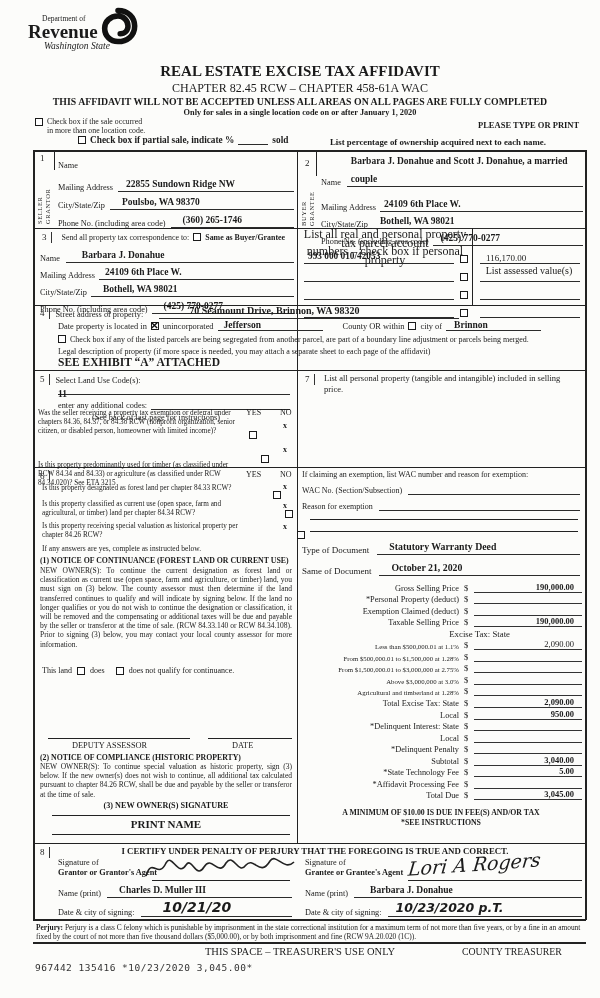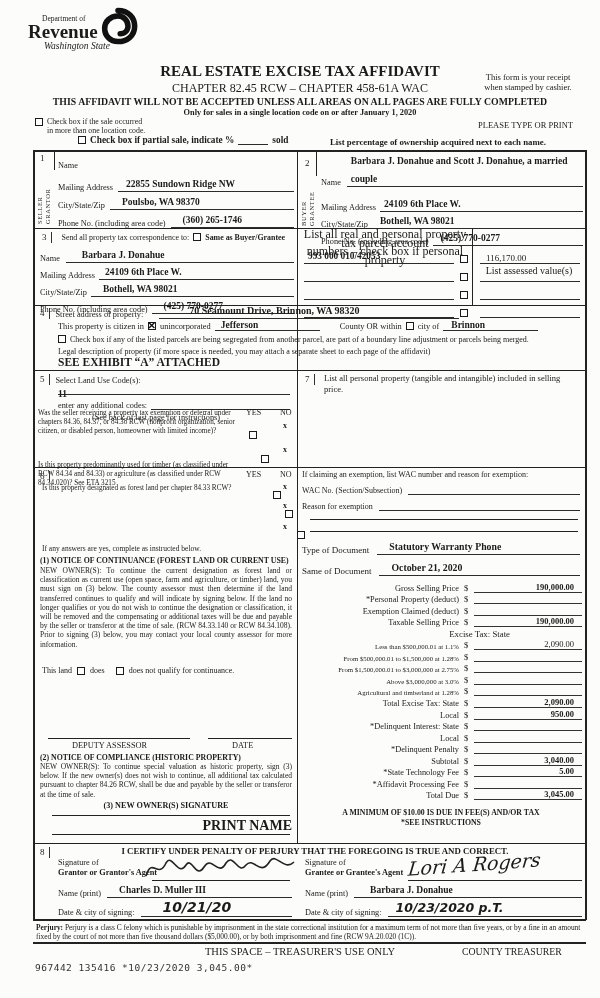--- a/index.html
+++ b/index.html
@@ -50,33 +50,29 @@
   </div>
   <svg class="abs" style="left:98px;top:6px;" width="40" height="40" viewBox="0 0 36 36">
     <path d="M18 4 C27 4 33 10 33 18 C33 27 26 32 18 32 C11 32 6 27 6 20 C6 14 11 9 18 9 C23 9 27 13 27 18 C27 22 24 25 20 25" fill="none" stroke="#111" stroke-width="5" stroke-linecap="round"></path>
   </svg>
 
   <div class="abs b c" style="left:120px;top:63px;width:360px;font-size:15px;">REAL ESTATE EXCISE TAX AFFIDAVIT</div>
   <div class="abs c" style="left:120px;top:81px;width:360px;font-size:12px;">CHAPTER 82.45 RCW – CHAPTER 458-61A WAC</div>
   <div class="abs b c" style="left:0;top:96px;width:600px;font-size:9.8px;">THIS AFFIDAVIT WILL NOT BE ACCEPTED UNLESS ALL AREAS ON ALL PAGES ARE FULLY COMPLETED</div>
   <div class="abs b c" style="left:0;top:108px;width:600px;font-size:8.3px;">Only for sales in a single location code on or after January 1, 2020</div>
 
-  <div class="abs c" style="left:468px;top:72px;width:120px;font-size:8.5px;line-height:10px;">
-    <div>This form is your receipt</div>
-    <div>when stamped by cashier.</div>
-  </div>
 
   <div class="abs" style="left:35px;top:117px;display:flex;gap:4px;">
     <span class="cb" style="margin-top:1px;"></span>
     <span style="font-size:7.8px;line-height:9px;">
       <span>Check box if the sale occurred</span><br>
       <span>in more than one location code.</span>
     </span>
   </div>
-  <div class="abs" style="left:478px;top:120px;font-size:8.5px;">PLEASE TYPE OR PRINT</div>
+  <div class="abs" style="left:478px;top:120px;font-size:8.5px;font-weight:bold;">PLEASE TYPE OR PRINT</div>
 
   <div class="abs" style="left:78px;top:135px;display:flex;align-items:flex-end;gap:4px;">
     <span class="cb" style="margin-bottom:1px;"></span>
     <span class="b" style="font-size:9.3px;">Check box if partial sale, indicate %</span>
     <span class="fill" style="width:30px;height:10px;"></span>
     <span class="b" style="font-size:9.3px;text-align:center;">sold</span>
   </div>
   <div class="abs b" style="left:330px;top:137px;font-size:8.8px;">List percentage of ownership acquired next to each name.</div>
 
   
@@ -208,21 +204,21 @@
       </div>
     </div>
 
   
   <div class="abs frow" style="left:38px;top:306px;width:505px;height:13px;">
     <span class="num">4</span>
     <span class="flabel">Street address of property:</span>
     <span class="fill" style="width:300px;margin-left:16px;padding-left:30px;"><b style="font-size:10px;">70 Seamount Drive, Brinnon, WA  98320</b></span>
   </div>
   <div class="abs" style="left:58px;top:320px;display:flex;align-items:flex-end;gap:4px;font-size:8.4px;">
-    <span>This property is citizen in</span>
+    <span>Date property is located in</span>
     <span class="cb checked" style="margin-bottom:1px;"></span>
     <span>unincorporated</span>
     <span class="fill" style="width:105px;padding-left:6px;"><b style="font-size:9.5px;">Jefferson</b></span>
     <span style="margin-left:16px;">County OR  within</span>
     <span class="cb" style="margin-bottom:1px;"></span>
     <span>city of</span>
     <span class="fill" style="width:95px;padding-left:8px;"><b style="font-size:9.5px;">Brinnon</b></span>
   </div>
   <div class="abs" style="left:58px;top:335px;display:flex;gap:4px;">
     <span class="cb"></span>
@@ -256,23 +252,25 @@
   <div class="abs frow" style="left:38px;top:469px;height:13px;">
     <span class="num">6</span>
   </div>
   <div class="abs" style="left:246px;top:470px;font-size:8px;">YES</div>
   <div class="abs" style="left:280px;top:470px;font-size:8px;">NO</div>
 
   <div class="abs q" style="left:42px;top:484px;width:206px;">Is this property designated as forest land per chapter 84.33 RCW?</div>
   <span class="abs cb" style="left:249px;top:484px;"></span>
   <span class="abs xmark" style="left:283px;top:482px;">x</span>
 
+  <div class="abs q" style="left:42px;top:500px;width:206px;">Is this property classified as current use (open space, farm and agricultural, or timber) land per chapter 84.34 RCW?</div>
   <span class="abs cb" style="left:249px;top:503px;"></span>
   <span class="abs xmark" style="left:283px;top:501px;">x</span>
 
+  <div class="abs q" style="left:42px;top:522px;width:206px;">Is this property receiving special valuation as historical property per chapter 84.26 RCW?</div>
   <span class="abs cb" style="left:249px;top:524px;"></span>
   <span class="abs xmark" style="left:283px;top:522px;">x</span>
 
   <div class="abs smalltxt" style="left:42px;top:544px;">If any answers are yes, complete as instructed below.</div>
   <div class="abs b" style="left:40px;top:556px;font-size:7.8px;">(1) NOTICE OF CONTINUANCE (FOREST LAND OR CURRENT USE)</div>
   <div class="abs smalltxt" style="left:40px;top:566px;width:252px;text-align:justify;">NEW OWNER(S): To continue the current designation as forest land or classification as current use (open space, farm and agriculture, or timber) land, you must sign on (3) below.  The county assessor must then determine if the land transferred continues to qualify and will indicate by signing below.  If the land no longer qualifies or you do not wish to continue the designation or classification, it will be removed and the compensating or additional taxes will be due and payable by the seller or transferor at the time of sale.  (RCW 84.33.140 or RCW 84.34.108). Prior to signing (3) below, you may contact your local county assessor for more information.</div>
 
   <div class="abs" style="left:42px;top:666px;display:flex;align-items:center;gap:5px;font-size:8px;">
     <span>This land</span>
     <span class="cb"></span>
@@ -284,21 +282,21 @@
   <div class="line" style="left:48px;top:738px;width:142px;height:1px;"></div>
   <div class="line" style="left:208px;top:738px;width:84px;height:1px;"></div>
   <div class="abs" style="left:72px;top:741px;font-size:8.3px;">DEPUTY ASSESSOR</div>
   <div class="abs" style="left:232px;top:741px;font-size:8.3px;">DATE</div>
 
   <div class="abs b" style="left:40px;top:753px;font-size:7.8px;">(2) NOTICE OF COMPLIANCE (HISTORIC PROPERTY)</div>
   <div class="abs smalltxt" style="left:40px;top:762px;width:252px;text-align:justify;">NEW OWNER(S):  To continue special valuation as historic property, sign (3) below.  If the new owner(s) does not wish to continue, all additional tax calculated pursuant to chapter 84.26 RCW, shall be due and payable by the seller or transferor at the time of sale.</div>
 
   <div class="abs b c" style="left:40px;top:801px;width:252px;font-size:8.2px;">(3)  NEW OWNER(S) SIGNATURE</div>
   <div class="line" style="left:52px;top:815px;width:238px;height:1px;"></div>
-  <div class="abs b c" style="left:40px;top:818px;width:252px;font-size:14px;text-align:right;">PRINT NAME</div>
+  <div class="abs b c" style="left:40px;top:818px;width:252px;font-size:11px;">PRINT NAME</div>
   <div class="line" style="left:52px;top:834px;width:238px;height:1px;"></div>
 
   
   <div class="abs frow" style="left:303px;top:372px;height:13px;">
     <span class="num">7</span>
   </div>
   <div class="abs" style="left:324px;top:373px;width:252px;font-size:8.5px;line-height:10.5px;">List all personal property (tangible and intangible) included in selling price.</div>
 
   <div class="abs" style="left:302px;top:470px;font-size:8px;">If claiming an exemption, list WAC number and reason for exemption:</div>
   <div class="abs frow" style="left:302px;top:499px;width:278px;height:12px;">
@@ -307,21 +305,21 @@
   </div>
   <div class="abs frow" style="left:302px;top:483px;width:278px;height:12px;">
     <span style="font-size:8px;white-space:nowrap;">WAC No. (Section/Subsection)</span>
     <span class="fill" style="flex:1;margin-left:6px;"></span>
   </div>
   <div class="line" style="left:310px;top:519px;width:268px;height:1px;"></div>
   <div class="line" style="left:310px;top:531px;width:268px;height:1px;"></div>
 
   <div class="abs frow" style="left:302px;top:541px;width:278px;height:14px;">
     <span style="font-size:9px;white-space:nowrap;">Type of Document</span>
-    <span class="fill" style="flex:1;margin-left:8px;padding-left:12px;"><b style="font-size:9.8px;">Statutory Warranty Phone</b></span>
+    <span class="fill" style="flex:1;margin-left:8px;padding-left:12px;"><b style="font-size:9.8px;">Statutory Warranty Deed</b></span>
   </div>
   <div class="abs frow" style="left:302px;top:562px;width:278px;height:14px;">
     <span style="font-size:9px;white-space:nowrap;">Same of Document</span>
     <span class="fill" style="flex:1;margin-left:8px;padding-left:12px;"><b style="font-size:9.8px;">October 21, 2020</b></span>
   </div>
 
   <div class="abs" style="left:300px;top:581px;width:282px;" id="tax-rows">
       <div class="trow">
         <span class="tlabel">Gross Selling Price</span>
         <span class="tdollar">$</span>

